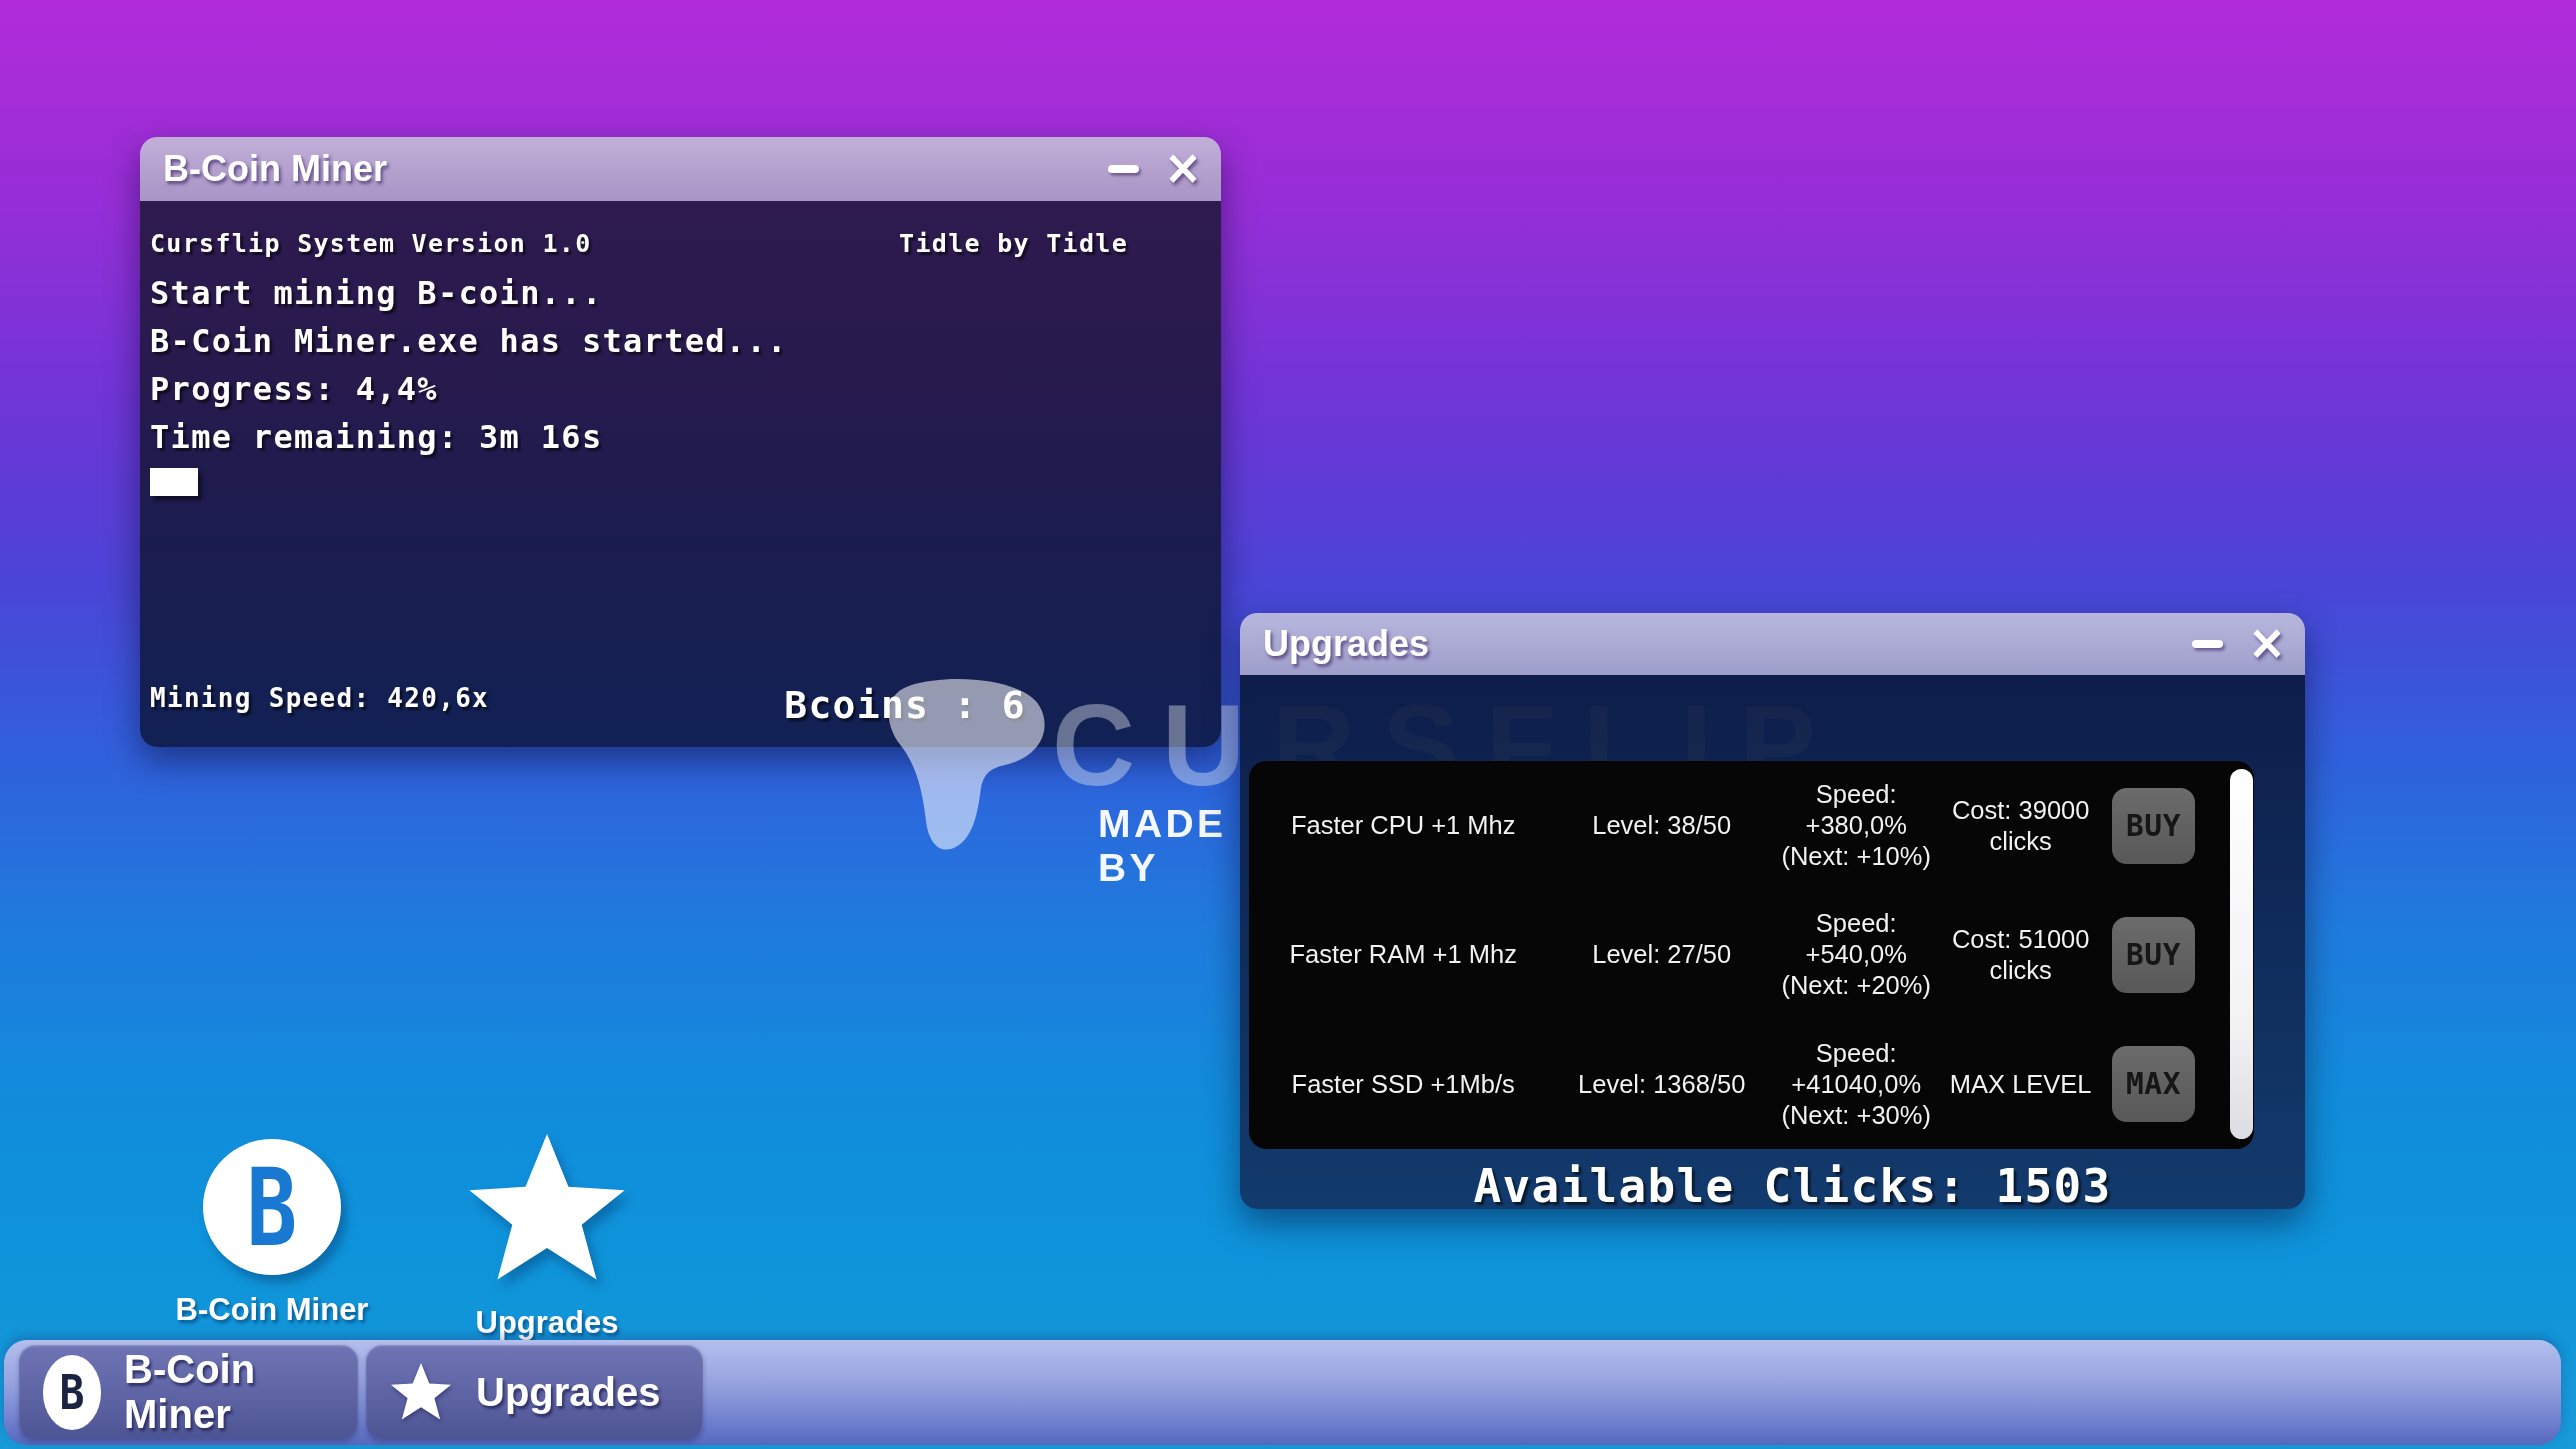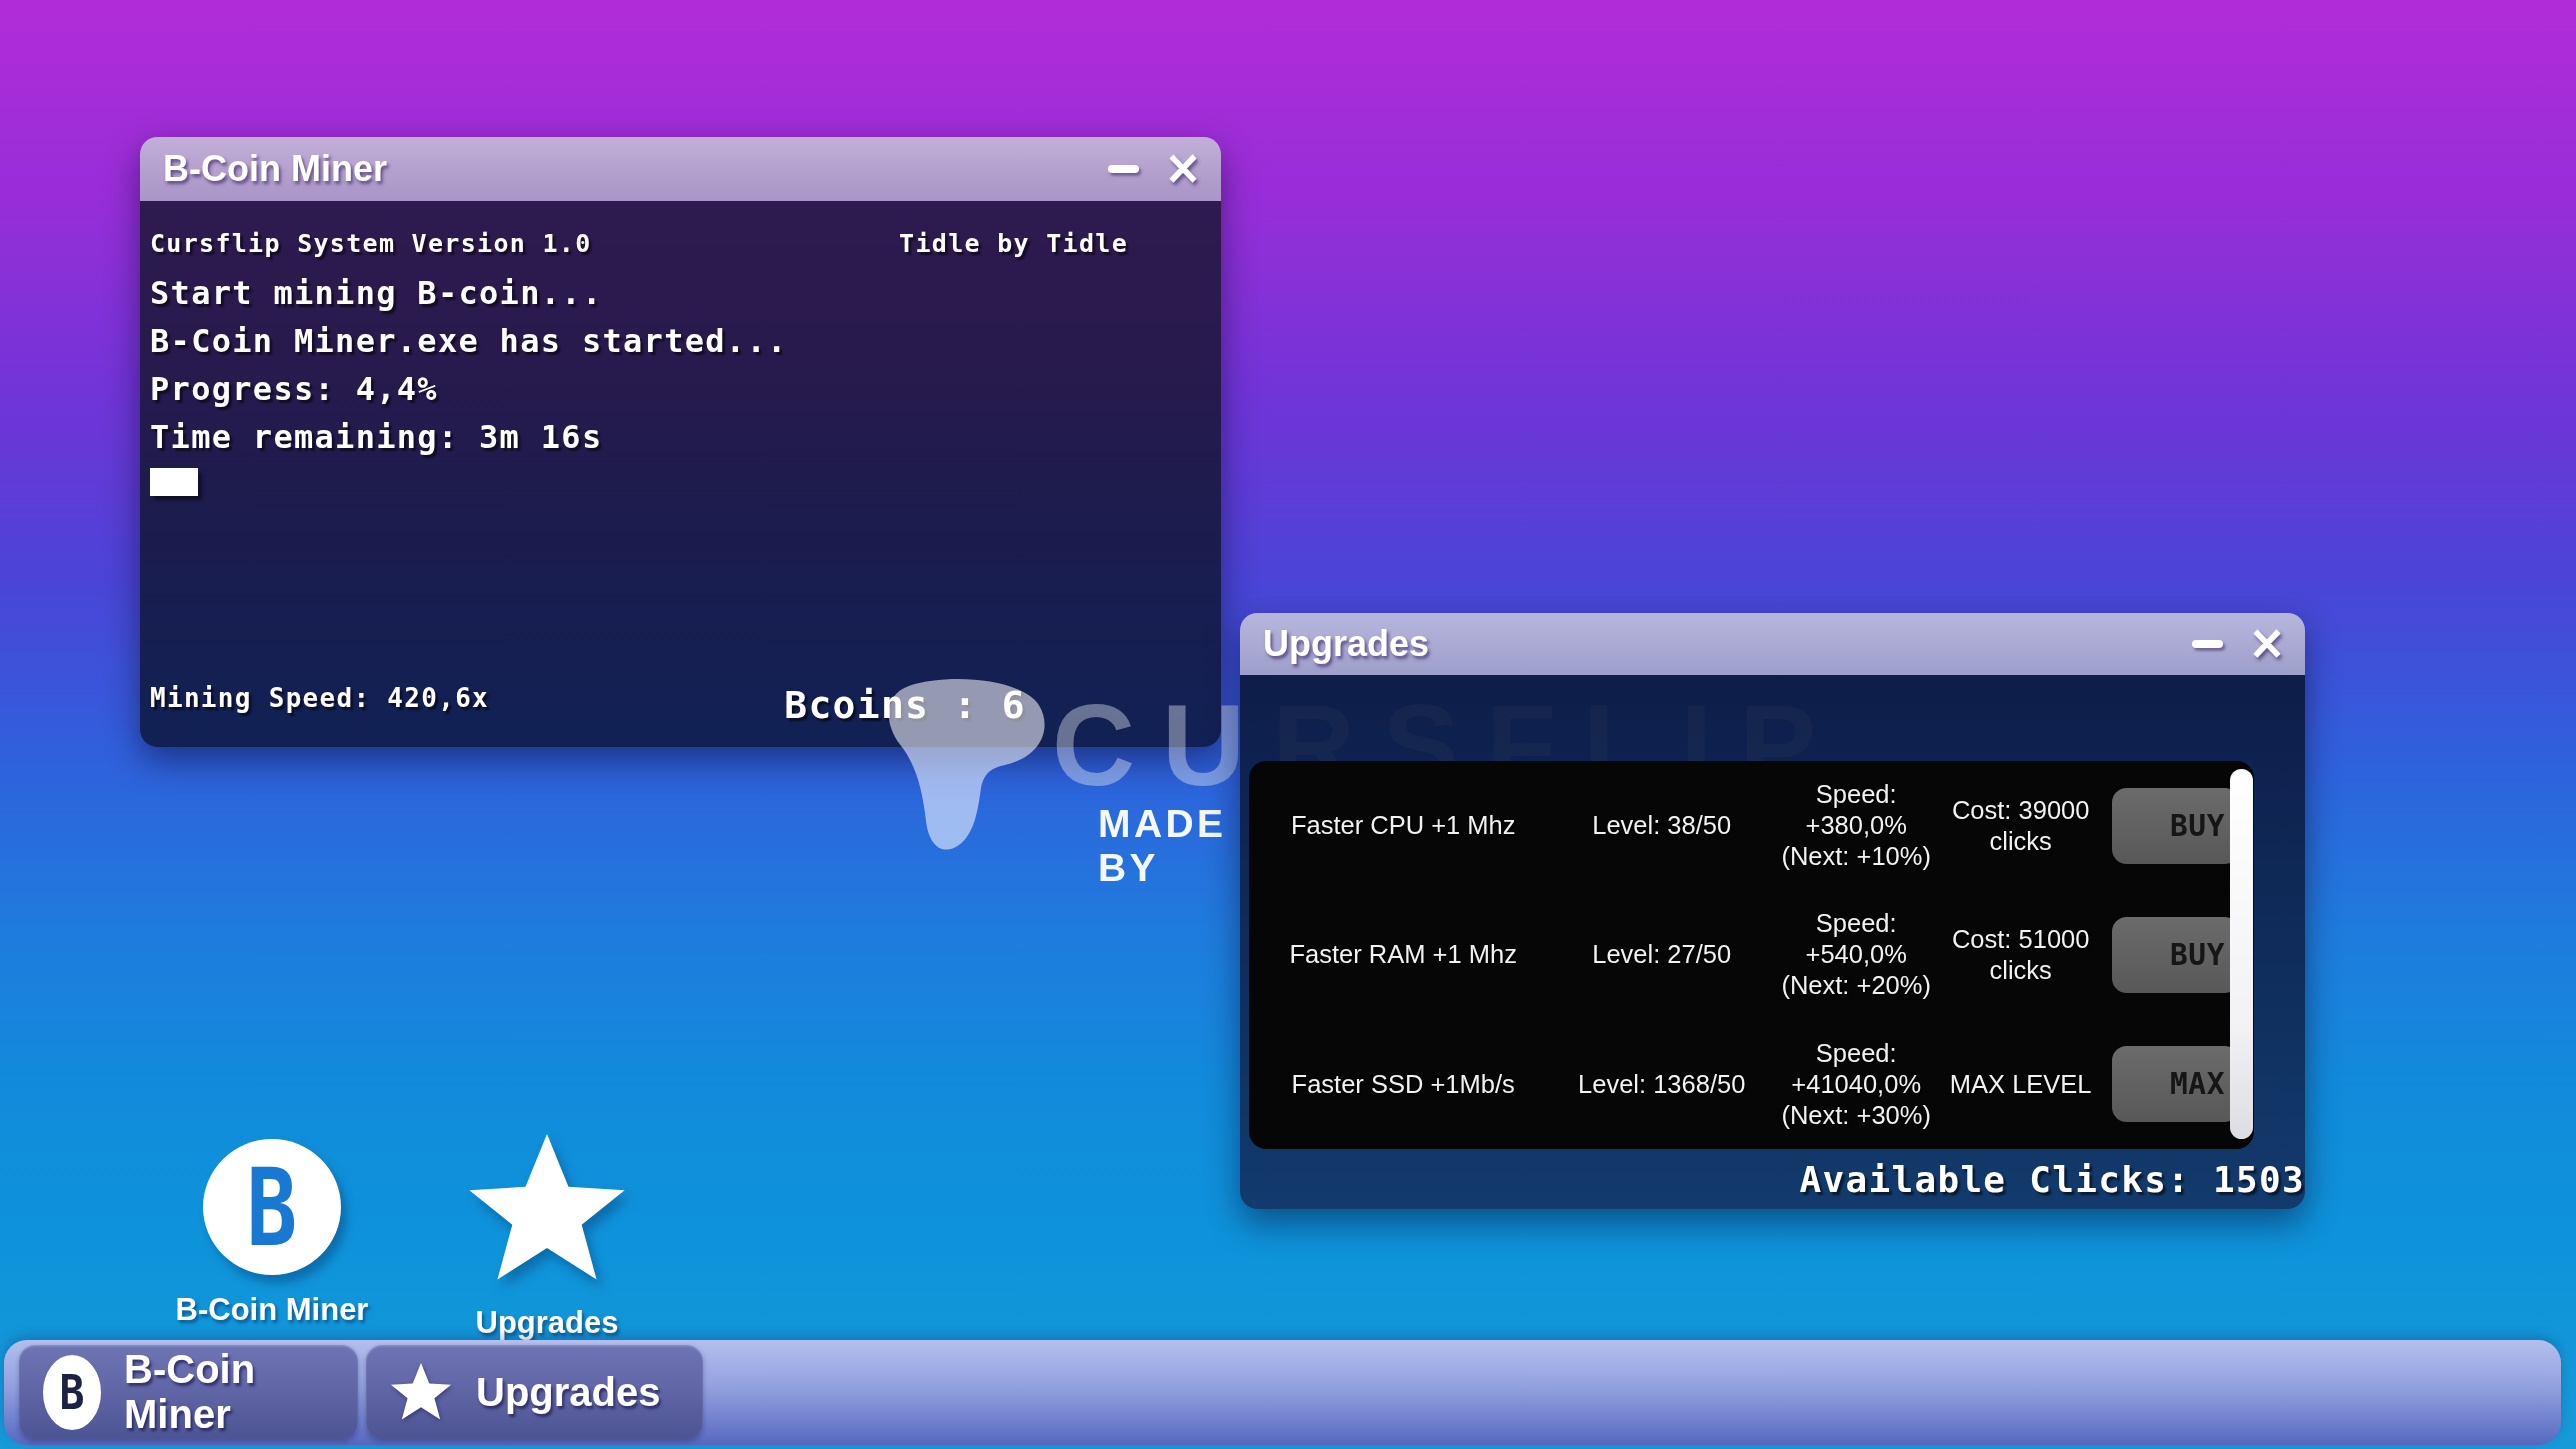--- a/index.html
+++ b/index.html
@@ -43,25 +43,25 @@
   #upgrades{left:1240px;top:613px;width:1065px;height:596px;z-index:30;}
   #upgrades .titlebar{height:62px;background:linear-gradient(180deg,#b6b6dd 0%,#a8a8d2 60%,#9e9ecb 100%);}
   #upgrades .body{position:absolute;top:62px;left:0;right:0;bottom:0;border-radius:0 0 17.4px 17.4px;
     background:linear-gradient(180deg,rgba(9,23,58,0.90) 0%,rgba(13,34,74,0.90) 45%,rgba(19,49,97,0.90) 100%);overflow:hidden;}
   .shop-title{position:absolute;top:29.5px;left:0;right:0;text-align:center;color:#fff;font-size:38px;}
   .shop-panel{position:absolute;left:8.7px;top:86px;width:1005px;height:388px;background:#060606;
     border-radius:17.4px;display:flex;flex-direction:column;}
   .shop-row{flex:1;display:grid;grid-template-columns:309px 208px 181px 148px 119px;align-items:center;padding-left:0;}
   .cell{color:#f2f2f2;font-size:25.5px;text-align:center;line-height:31px;text-shadow:1.3px 1.3px 1.3px rgba(0,0,0,0.8);}
   .buy-btn{width:83px;height:76px;margin-left:17.4px;border-radius:14.8px;cursor:pointer;
-    background:linear-gradient(180deg,#6b6b6b,#585858);display:flex;align-items:center;justify-content:center;padding-left:44px;}
+    background:linear-gradient(180deg,#6b6b6b,#585858);display:flex;align-items:center;justify-content:center;}
   .buy-btn span{font-size:29.5px;color:#161616;letter-spacing:0.7px;}
   .shop-scrollbar{position:absolute;right:52px;top:94px;width:23px;height:370px;border-radius:12px;
     background:linear-gradient(180deg,#ffffff 0%,#f2f2f5 70%,#dcdce2 100%);cursor:grab;}
-  .avail-clicks{position:absolute;top:484px;left:0;right:0;text-align:right;color:#fff;font-size:36px;padding-left:40px;}
+  .avail-clicks{position:absolute;top:484px;left:0;right:0;text-align:center;color:#fff;font-size:46px;padding-left:40px;}
   
   .desk-icon{position:absolute;width:228px;text-align:center;cursor:pointer;z-index:5;}
   #icon-miner{left:158px;top:1139px;}
   #icon-upgrades{left:433px;top:1134px;}
   .icon-circle{width:138px;height:136px;margin:0 auto;background:#fff;border-radius:50%;
     display:flex;align-items:center;justify-content:center;box-shadow:5.4px 8px 9.4px rgba(0,40,90,0.35);}
   .icon-circle span{font-family:"DejaVu Sans Mono",monospace;font-weight:bold;font-size:99px;color:#1878d2;transform:scale(0.85,1.08);}
   .icon-label{margin-top:17.4px;color:#fff;font-weight:bold;font-size:31px;text-shadow:2px 2.7px 3.4px rgba(0,40,90,0.55);}
   .star-svg{filter:drop-shadow(5.4px 8px 5.4px rgba(0,40,90,0.35));}
   

